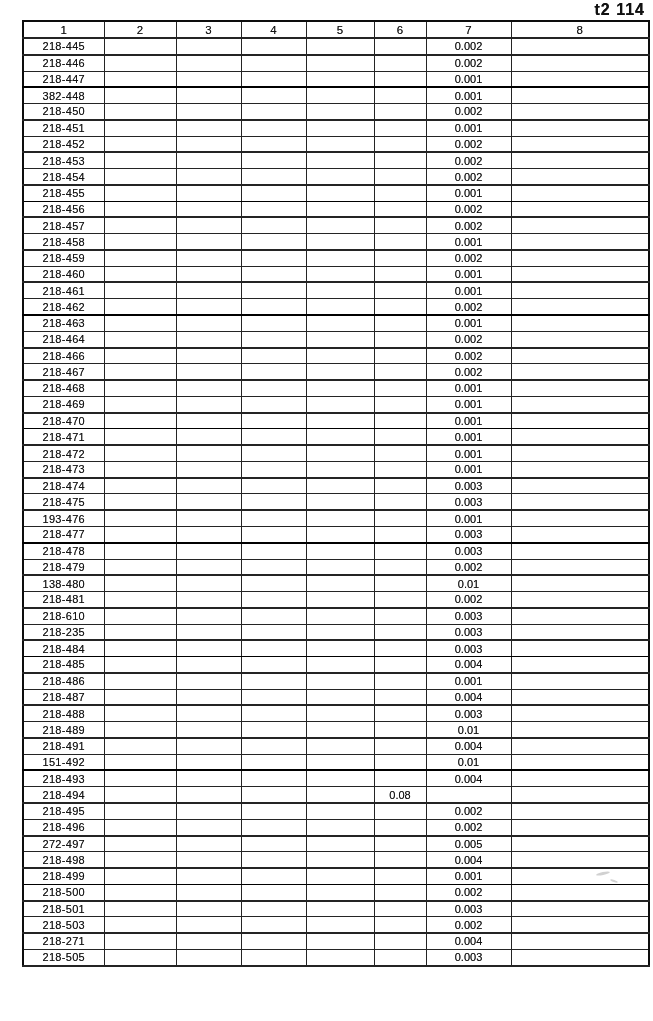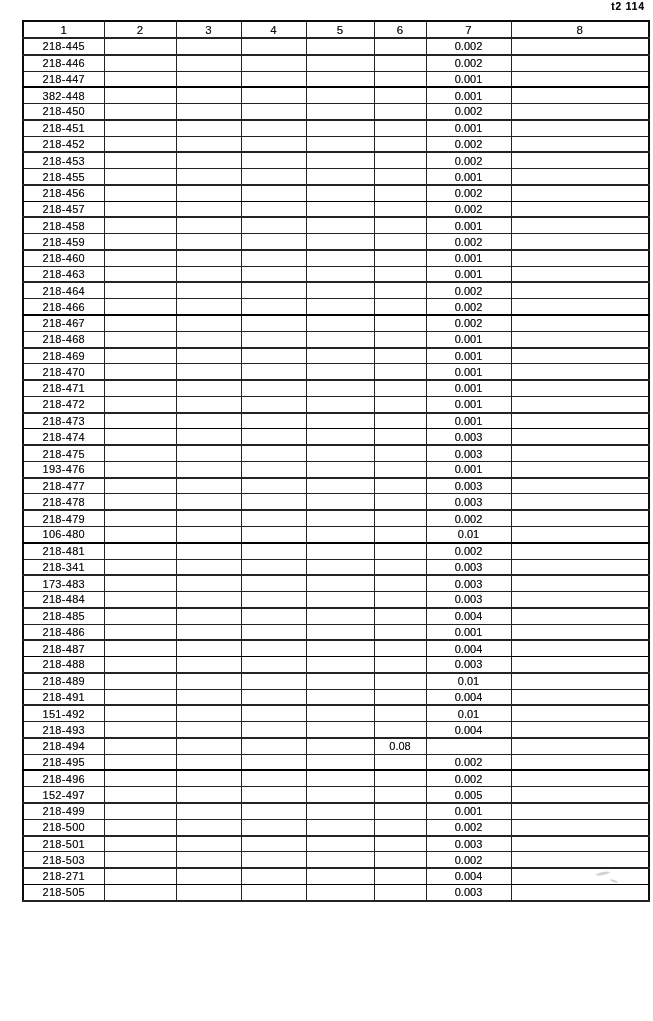--- a/index.html
+++ b/index.html
@@ -13,21 +13,21 @@
     height: 1021px;
     background: var(--paper, #ffffff);
     overflow: hidden;
     font-family: "Liberation Sans", sans-serif;
     color: var(--ink, #1a1a1a);
   }
   .corner-label {
     position: absolute;
     top: 1px;
     right: 8px;
-    font-size: 10px;
+    font-size: 16px;
     font-weight: bold;
     letter-spacing: 1px;
     color: #111;
     text-shadow: 0 0 0.6px rgba(0,0,0,0.8);
   }
   table.scan-table {
     position: absolute;
     left: 22px;
     top: 20px;
     width: 626px;
@@ -172,20 +172,30 @@
           <td>218-453</td>
           <td></td>
           <td></td>
           <td></td>
           <td></td>
           <td></td>
           <td>0.002</td>
           <td></td>
         </tr>
         <tr>
+          <td>218-454</td>
+          <td></td>
+          <td></td>
+          <td></td>
+          <td></td>
+          <td></td>
+          <td>0.002</td>
+          <td></td>
+        </tr>
+        <tr>
           <td>218-455</td>
           <td></td>
           <td></td>
           <td></td>
           <td></td>
           <td></td>
           <td>0.001</td>
           <td></td>
         </tr>
         <tr>
@@ -232,20 +242,40 @@
           <td>218-460</td>
           <td></td>
           <td></td>
           <td></td>
           <td></td>
           <td></td>
           <td>0.001</td>
           <td></td>
         </tr>
         <tr>
+          <td>218-461</td>
+          <td></td>
+          <td></td>
+          <td></td>
+          <td></td>
+          <td></td>
+          <td>0.001</td>
+          <td></td>
+        </tr>
+        <tr>
+          <td>218-462</td>
+          <td></td>
+          <td></td>
+          <td></td>
+          <td></td>
+          <td></td>
+          <td>0.002</td>
+          <td></td>
+        </tr>
+        <tr>
           <td>218-463</td>
           <td></td>
           <td></td>
           <td></td>
           <td></td>
           <td></td>
           <td>0.001</td>
           <td></td>
         </tr>
         <tr>
@@ -392,51 +422,51 @@
           <td>218-479</td>
           <td></td>
           <td></td>
           <td></td>
           <td></td>
           <td></td>
           <td>0.002</td>
           <td></td>
         </tr>
         <tr>
-          <td>106-480</td>
+          <td>138-480</td>
           <td></td>
           <td></td>
           <td></td>
           <td></td>
           <td></td>
           <td>0.01</td>
           <td></td>
         </tr>
         <tr>
           <td>218-481</td>
           <td></td>
           <td></td>
           <td></td>
           <td></td>
           <td></td>
           <td>0.002</td>
           <td></td>
         </tr>
         <tr>
-          <td>218-341</td>
-          <td></td>
-          <td></td>
-          <td></td>
-          <td></td>
-          <td></td>
-          <td>0.003</td>
-          <td></td>
-        </tr>
-        <tr>
-          <td>173-483</td>
+          <td>218-610</td>
+          <td></td>
+          <td></td>
+          <td></td>
+          <td></td>
+          <td></td>
+          <td>0.003</td>
+          <td></td>
+        </tr>
+        <tr>
+          <td>218-235</td>
           <td></td>
           <td></td>
           <td></td>
           <td></td>
           <td></td>
           <td>0.003</td>
           <td></td>
         </tr>
         <tr>
           <td>218-484</td>
@@ -552,27 +582,37 @@
           <td>218-496</td>
           <td></td>
           <td></td>
           <td></td>
           <td></td>
           <td></td>
           <td>0.002</td>
           <td></td>
         </tr>
         <tr>
-          <td>152-497</td>
+          <td>272-497</td>
           <td></td>
           <td></td>
           <td></td>
           <td></td>
           <td></td>
           <td>0.005</td>
+          <td></td>
+        </tr>
+        <tr>
+          <td>218-498</td>
+          <td></td>
+          <td></td>
+          <td></td>
+          <td></td>
+          <td></td>
+          <td>0.004</td>
           <td></td>
         </tr>
         <tr>
           <td>218-499</td>
           <td></td>
           <td></td>
           <td></td>
           <td></td>
           <td></td>
           <td>0.001</td>

